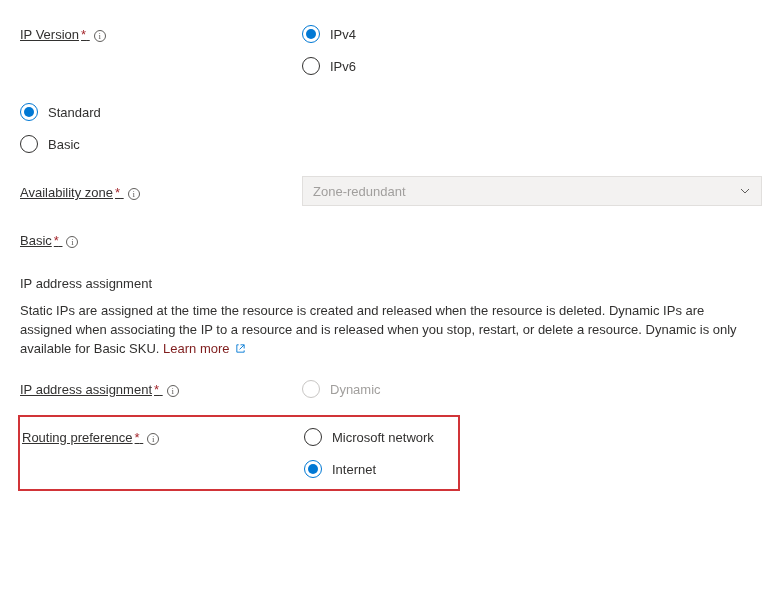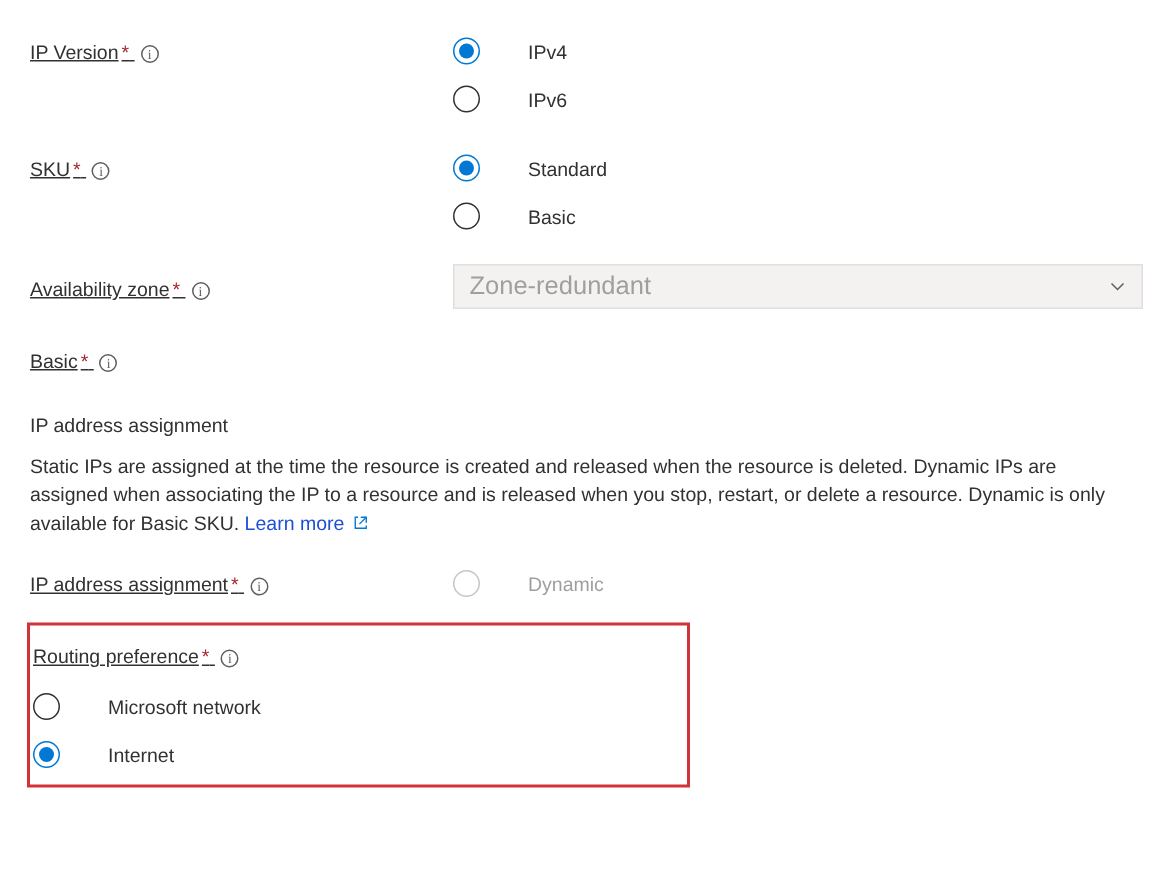--- a/index.html
+++ b/index.html
@@ -80,33 +80,32 @@
     .radio-option.disabled .radio-circle {
       border-color: #c8c6c4;
     }
     .radio-option.disabled .radio-text {
       color: #a19f9d;
       text-align: center;
     }
     .radio-text {
       font-size: 13px;
       color: #323130;
-      margin-left: 22px;
     }
     .dropdown {
       width: 460px;
       height: 30px;
       background: #f3f2f1;
       border: 1px solid #e1dfdd;
       display: flex;
       align-items: center;
       justify-content: space-between;
       padding: 0 10px;
       color: #a19f9d;
-      font-size: 17px;
+      font-size: 13px;
       margin-top: 2px;
     }
     .chev {
       width: 12px;
       height: 12px;
       display: flex;
       align-items: center;
       justify-content: center;
     }
     .chev svg { stroke: #605e5c; }
@@ -117,41 +116,40 @@
       margin-bottom: 10px;
     }
     .helptext {
       font-size: 13px;
       color: #323130;
       line-height: 19px;
       margin-bottom: 14px;
       max-width: 726px;
     }
     .link {
-      color: #1d4ed8;
+      color: #7f1d1d;
       text-decoration: none;
       cursor: pointer;
     }
     .ext-icon {
       display: inline-block;
       vertical-align: -1px;
       margin-left: 2px;
     }
     .highlight-box {
       border: 2px solid #d13438;
       padding: 4px 0 4px 0;
       margin-left: -2px;
       margin-top: 8px;
       width: 438px;
       box-sizing: content-box;
       position: relative;
     }
     .highlight-box .row {
       padding-left: 2px;
-      flex-direction: column;
     }
     .spacer-md { height: 14px; }
     .row-av .label-col { padding-top: 10px; }
   </style>
 </head>
 <body>
 
 <div class="row">
   <div class="label-col">
     <span>IP Version</span><span class="star">*</span>
@@ -165,24 +163,20 @@
     <div class="radio-option">
       <span class="radio-circle"></span>
       <span class="radio-text">IPv6</span>
     </div>
   </div>
 </div>
 
 <div class="spacer-md"></div>
 
 <div class="row">
-  <div class="label-col">
-    <span>SKU</span><span class="star">*</span>
-    <span class="info-icon">i</span>
-  </div>
   <div class="ctrl-col">
     <div class="radio-option selected">
       <span class="radio-circle"></span>
       <span class="radio-text">Standard</span>
     </div>
     <div class="radio-option">
       <span class="radio-circle"></span>
       <span class="radio-text">Basic</span>
     </div>
   </div>

